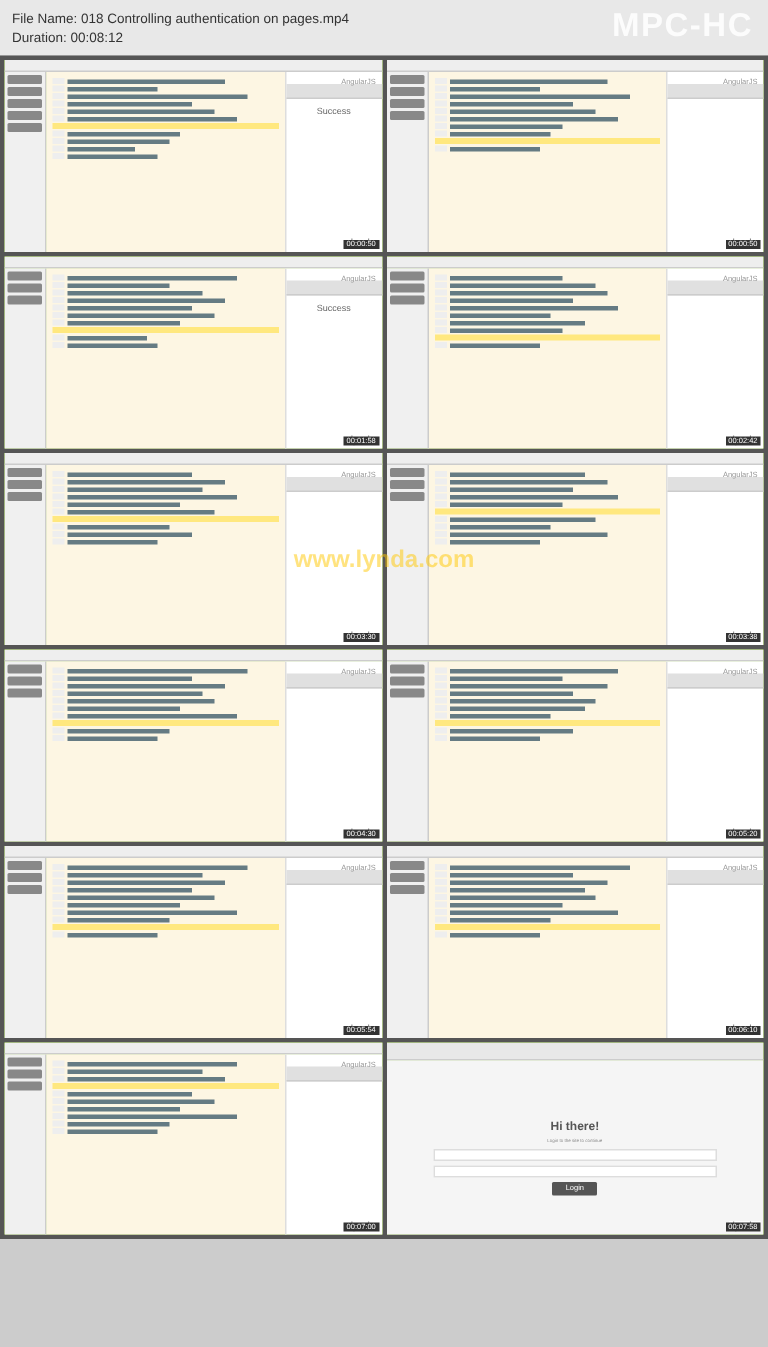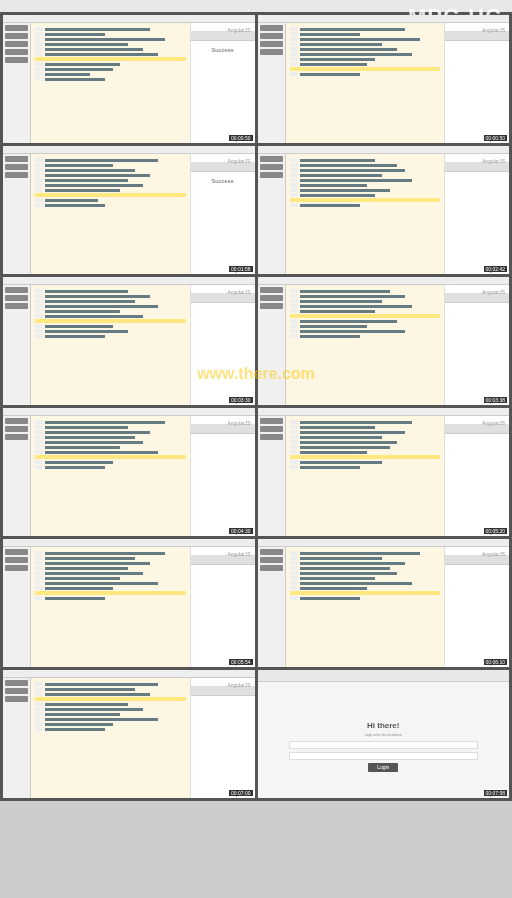--- a/index.html
+++ b/index.html
@@ -29,24 +29,26 @@
 .login-title{font-size:8px;font-weight:bold;color:#555;margin-bottom:3px}
 .login-sub{font-size:3px;color:#888;margin-bottom:4px}
 .login-input{width:75%;height:8px;background:#fff;border:1px solid #ddd;margin-bottom:3px}
 .login-btn{width:30px;height:9px;background:#555;color:#fff;font-size:5px;display:flex;align-items:center;justify-content:center;border-radius:1px}
 .browser-top{height:12px;background:#e8e8e8;border-bottom:1px solid #ccc}
 </style>
 </head>
 <body>
 
 <div class="header">
+  <div><span>File Name:</span> <span>018 Controlling authentication on pages.mp4</span></div>
+  <div><span>Duration:</span> <span>00:08:12</span></div>
 </div>
 
 <div class="watermark-mpc">MPC-HC</div>
-<div class="watermark-ck">www.there.com</div>
+<div class="watermark-ck">www.lynda.com</div>
 
 <div class="grid">
 
 <div class="thumb">
 <div class="menubar"></div>
 <div class="thumb-inner">
 <div class="sidebar">
           <div class="sidebar-item"></div>
           <div class="sidebar-item"></div>
           <div class="sidebar-item"></div>

